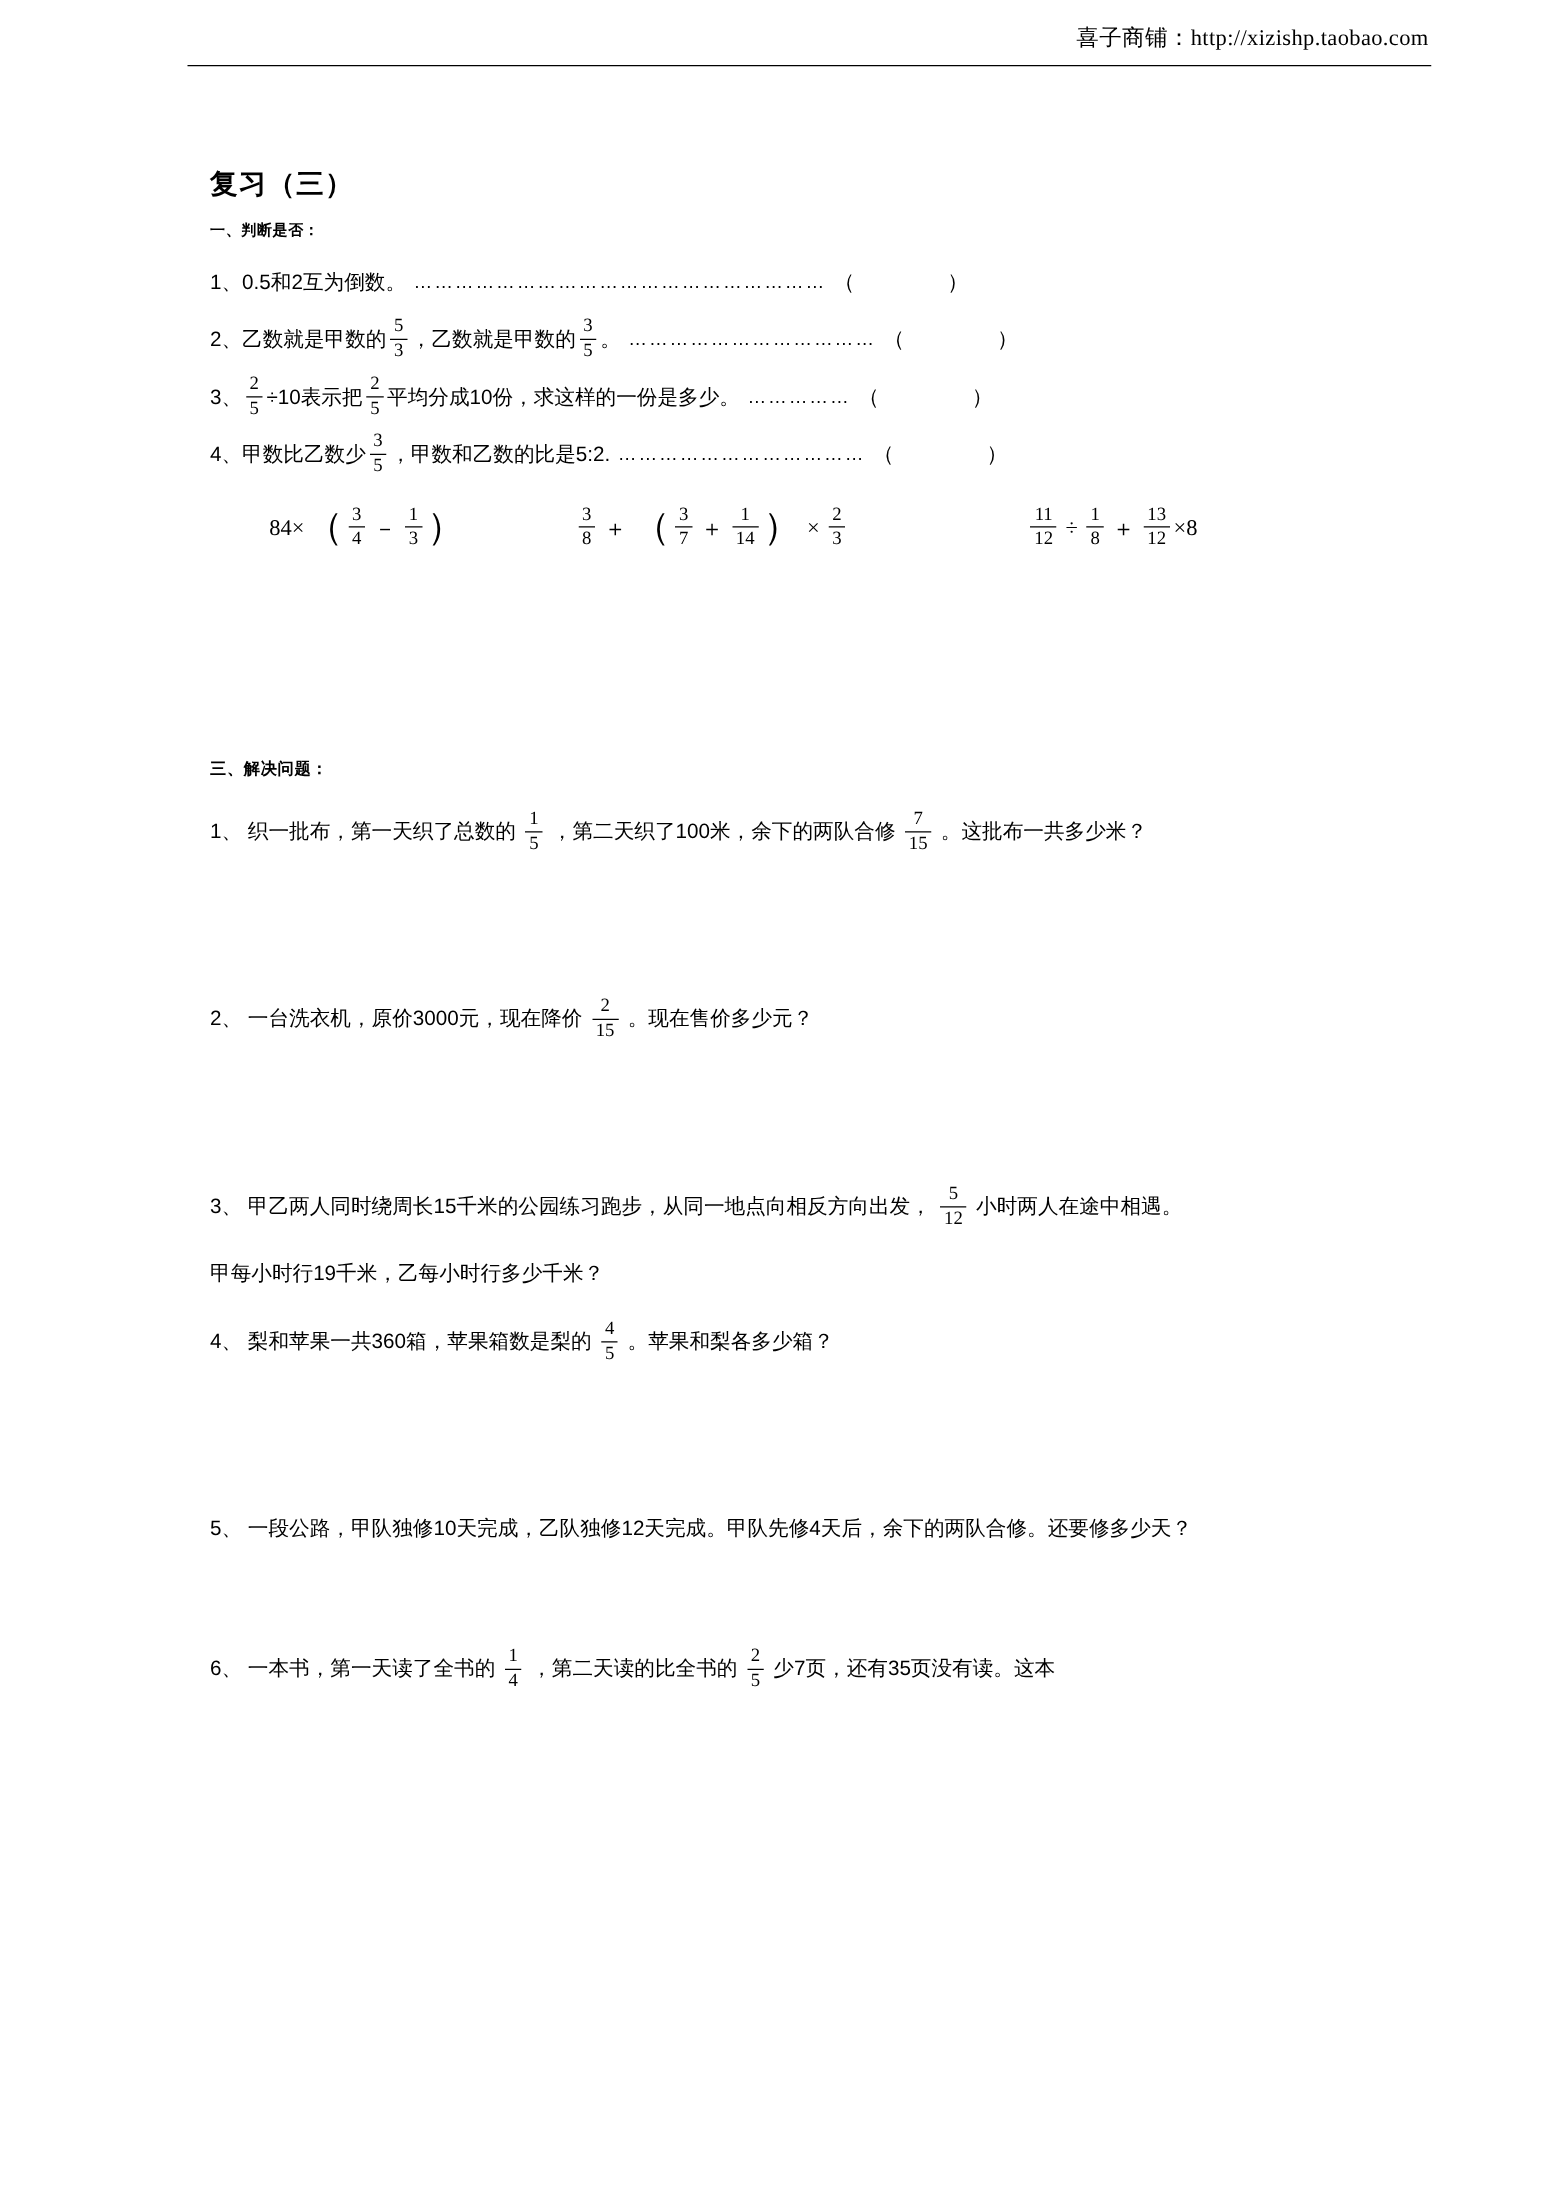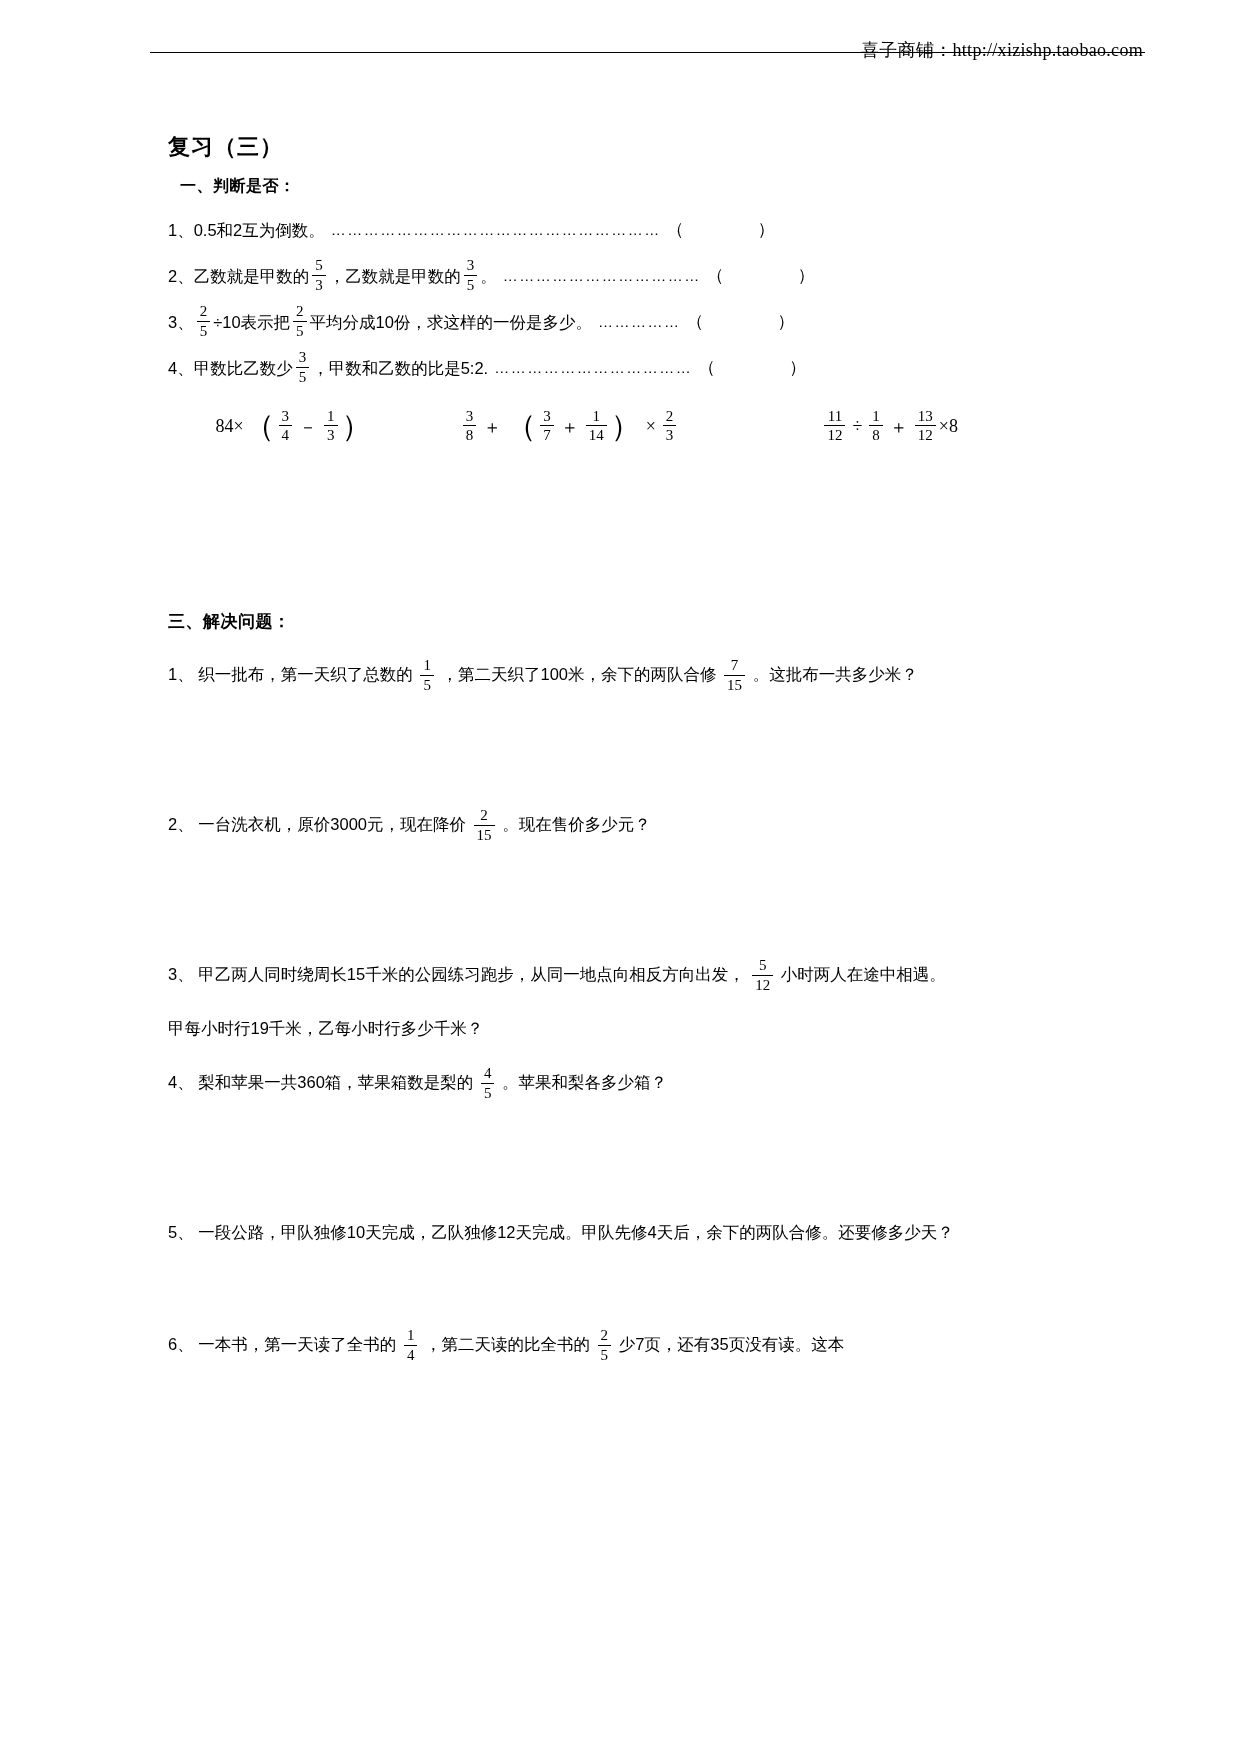--- a/index.html
+++ b/index.html
@@ -30,21 +30,20 @@
     right: 96px;
     height: 40px;
   }
   .header-text {
     font-family: "Liberation Serif", "DejaVu Serif", serif;
     font-size: 18px;
     text-align: right;
     letter-spacing: 0.3px;
     white-space: nowrap;
     padding-right: 2px;
-    margin-top: 20px;
   }
   .header-rule {
     position: absolute;
     left: 0;
     right: 0;
     top: 34px;
     border-bottom: 1.6px solid #000;
   }
 
   
@@ -57,23 +56,23 @@
 
   .doc-title {
     text-align: left;
     font-size: 22px;
     font-weight: bold;
     letter-spacing: 1px;
     margin: 0 0 14px 0;
   }
 
   .sect-head {
-    font-size: 16px;
+    font-size: 12px;
     font-weight: bold;
-    margin: 2px 0 10px 12px;
+    margin: 2px 0 10px 0;
     letter-spacing: 0.5px;
   }
 
   .q-line {
     font-size: 16.5px;
     line-height: 46px;
     white-space: nowrap;
     display: flex;
     align-items: center;
   }
@@ -146,21 +145,21 @@
   .gap-lg { height: 150px; }
   .gap-md { height: 96px; }
   .gap-sm { height: 58px; }
 
   .prob {
     font-size: 16.5px;
     line-height: 54px;
     margin: 0;
   }
   .sect3-head {
-    font-size: 17px;
+    font-size: 13px;
     font-weight: bold;
     letter-spacing: 0.5px;
     margin: 0 0 14px 0;
   }
 </style>
 </head>
 <body>
 
 <div class="page">
 

